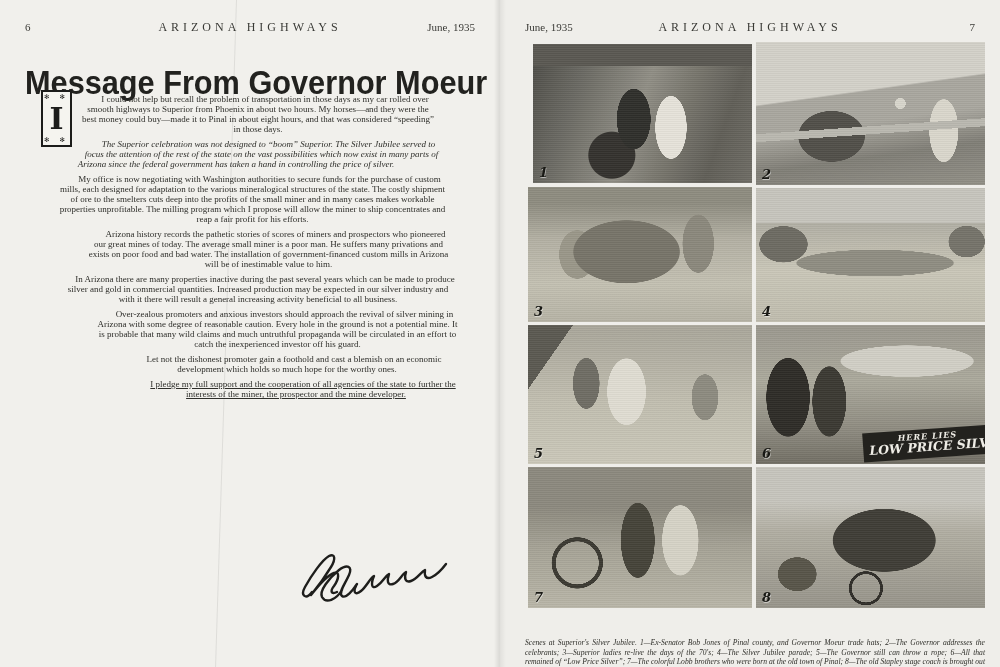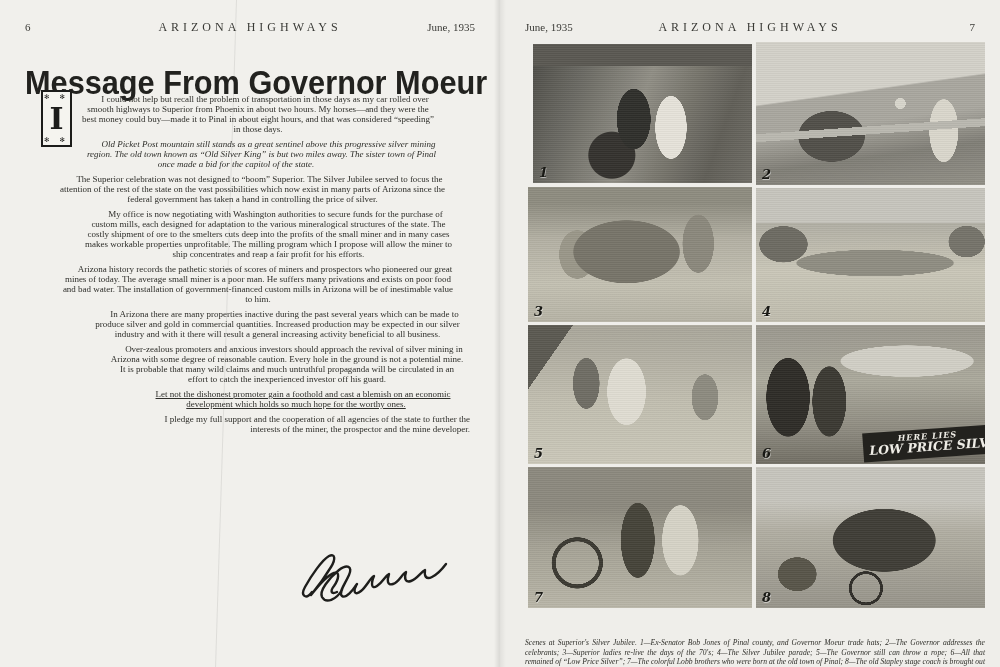--- a/index.html
+++ b/index.html
@@ -146,21 +146,20 @@
 
     <div class="text-col">
       <p>
         <span class="dropcap-box">
           <span class="dc-orn top">✻ ✻</span>
           <span class="dropcap-letter">I</span>
           <span class="dc-orn bot">✻ ✻</span>
         </span>
       </p>
       <p>I could not help but recall the problem of transportation in those days as my car rolled over smooth highways to Superior from Phoenix in about two hours.  My horses—and they were the best money could buy—made it to Pinal in about eight hours, and that was considered “speeding” in those days.</p>
-      <p>Old Picket Post mountain still stands as a great sentinel above this progressive silver mining region.  The old town known as “Old Silver King” is but two miles away.  The sister town of Pinal once made a bid for the capitol of the state.</p>
       <p>The Superior celebration was not designed to “boom” Superior.  The Silver Jubilee served to focus the attention of the rest of the state on the vast possibilities which now exist in many parts of Arizona since the federal government has taken a hand in controlling the price of silver.</p>
       <p>My office is now negotiating with Washington authorities to secure funds for the purchase of custom mills, each designed for adaptation to the various mineralogical structures of the state.  The costly shipment of ore to the smelters cuts deep into the profits of the small miner and in many cases makes workable properties unprofitable.  The milling program which I propose will allow the miner to ship concentrates and reap a fair profit for his efforts.</p>
       <p>Arizona history records the pathetic stories of scores of miners and prospectors who pioneered our great mines of today.  The average small miner is a poor man.  He suffers many privations and exists on poor food and bad water.  The installation of government-financed custom mills in Arizona will be of inestimable value to him.</p>
       <p>In Arizona there are many properties inactive during the past several years which can be made to produce silver and gold in commercial quantities.  Increased production may be expected in our silver industry and with it there will result a general increasing activity beneficial to all business.</p>
       <p>Over-zealous promoters and anxious investors should approach the revival of silver mining in Arizona with some degree of reasonable caution.  Every hole in the ground is not a potential mine.  It is probable that many wild claims and much untruthful propaganda will be circulated in an effort to catch the inexperienced investor off his guard.</p>
       <p>Let not the dishonest promoter gain a foothold and cast a blemish on an economic development which holds so much hope for the worthy ones.</p>
       <p>I pledge my full support and the cooperation of all agencies of the state to further the interests of the miner, the prospector and the mine developer.</p>
     </div>
 
     <svg class="signature" viewBox="0 0 150 62" aria-label="B. B. Moeur">

